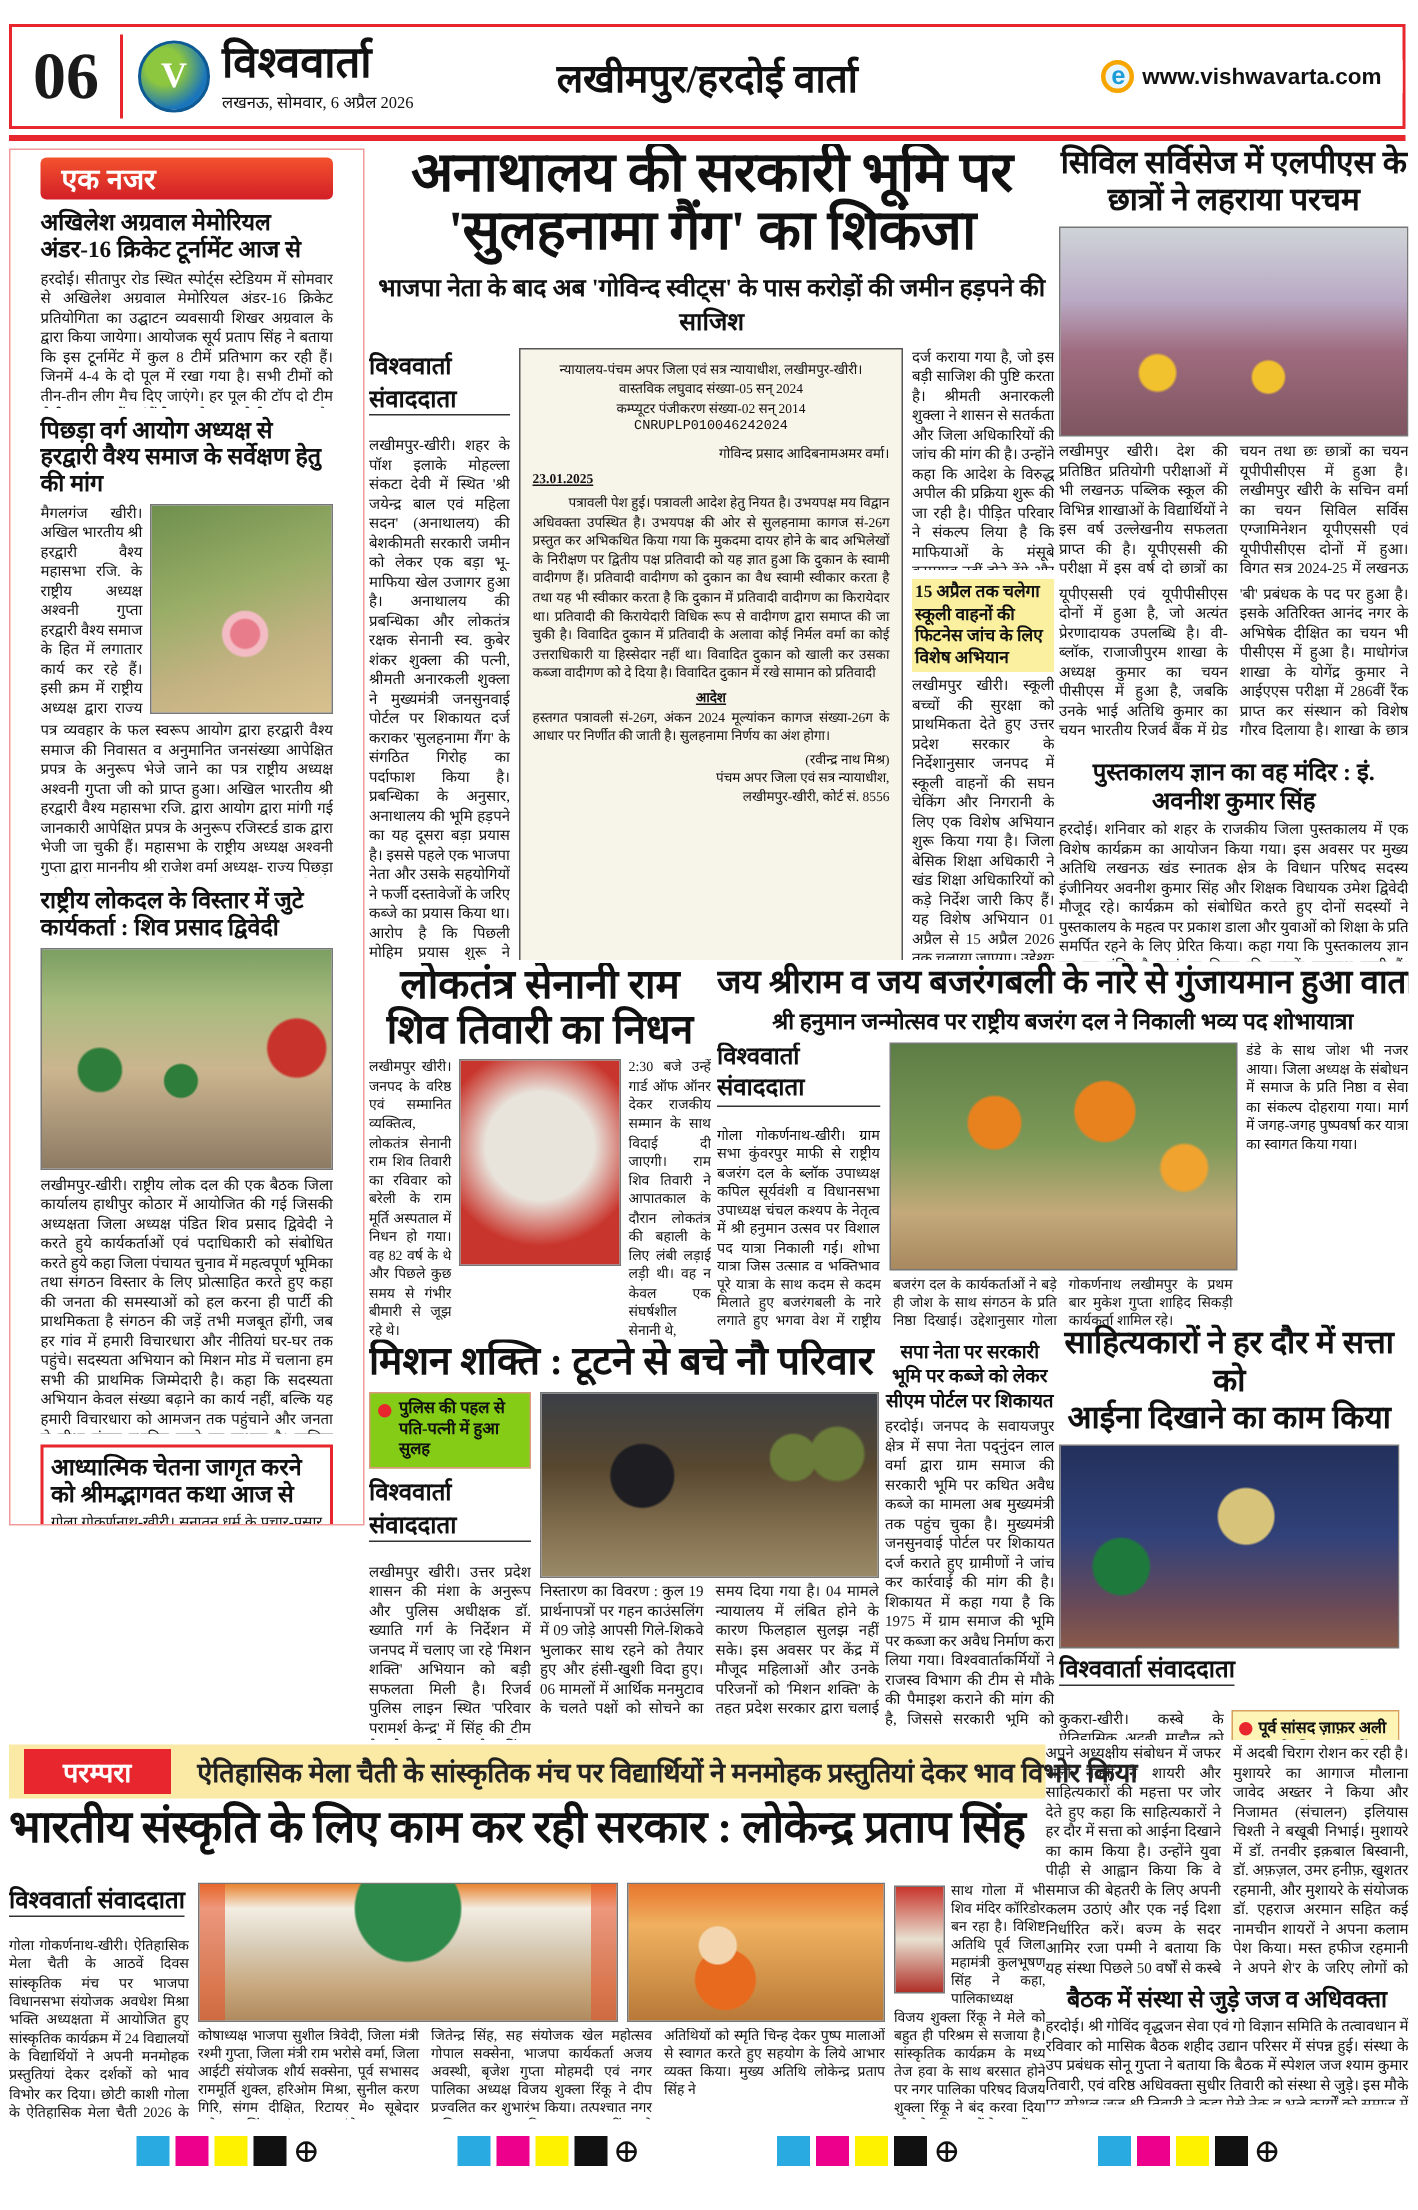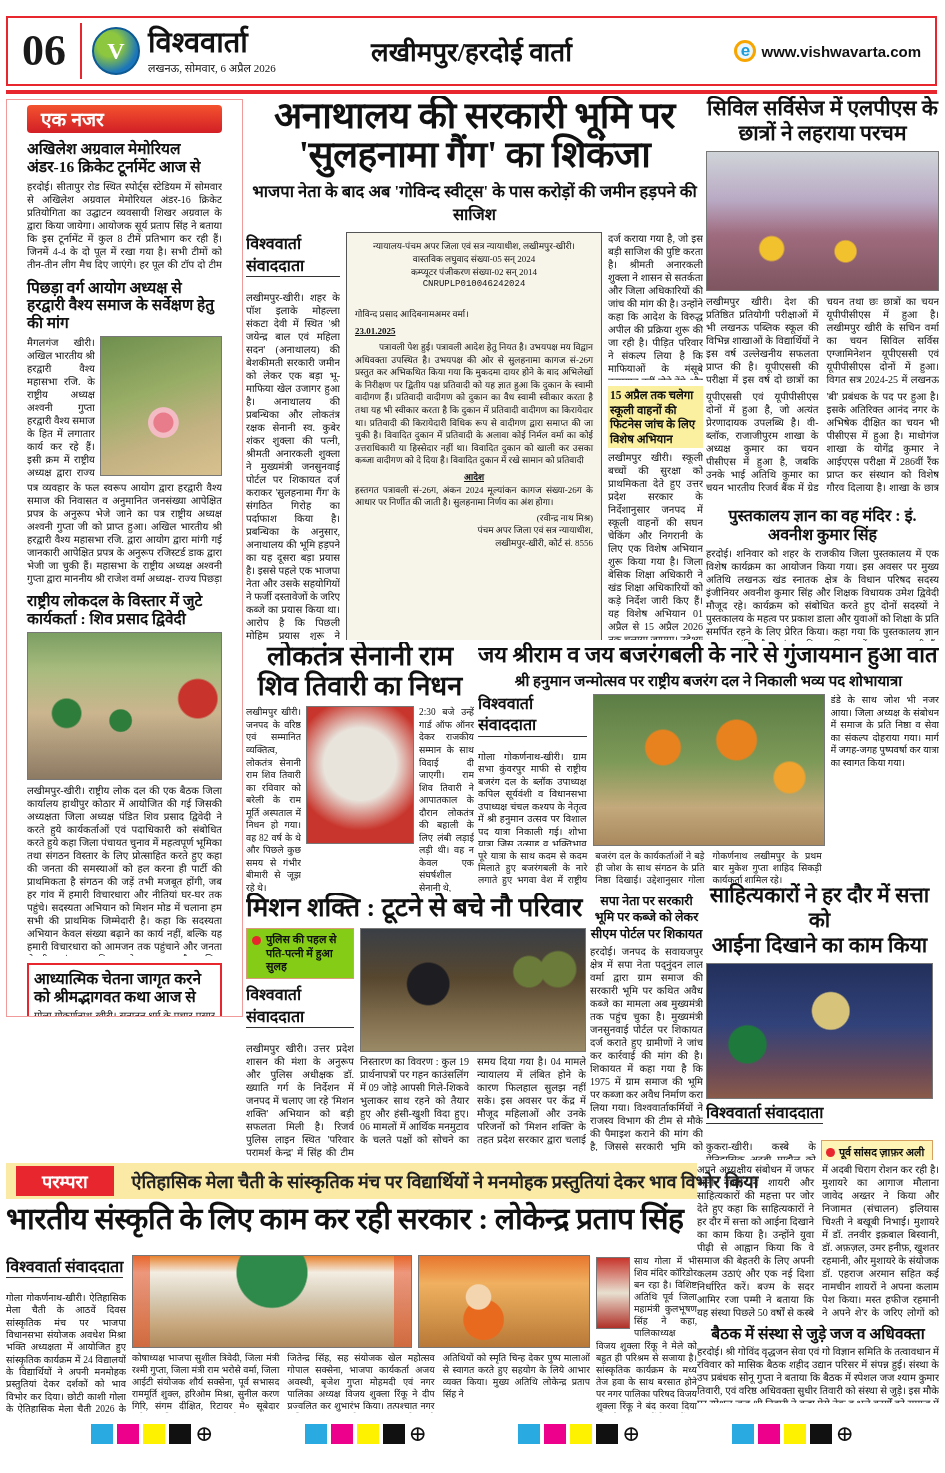--- a/index.html
+++ b/index.html
@@ -41,21 +41,21 @@
 
   
   #main-story { left:246px; top:96px; width:457px; height:544px; overflow:hidden; }
   #main-h1 { font-size:37px; text-align:center; line-height:1.06; letter-spacing:-0.5px; }
   #main-sub { font-size:16.5px; font-weight:bold; text-align:center; margin-top:5px; }
   #main-row { display:flex; gap:6px; margin-top:7px; height:414px; }
   #main-colL { width:94px; }
   #main-colR { width:95px; }
   #notice-doc { width:256px; border:1px solid #555; background:#f7f4ea; padding:7px 8px; font-size:9px; line-height:1.4; font-family:"Liberation Serif",serif; }
   .ndc { text-align:center; }
-  #notice-parties { display:flex; justify-content:flex-start; margin-top:17px; }
+  #notice-parties { display:flex; justify-content:flex-end; margin-top:5px; }
   #notice-date { font-weight:bold; text-decoration:underline; margin-top:5px; }
   #notice-order-label { text-align:center; font-weight:bold; text-decoration:underline; margin-top:4px; }
   #notice-sign { text-align:right; margin-top:3px; white-space:pre-line; }
   .fit-h { background:#fbf0a0; font-size:11.5px; font-weight:bold; line-height:1.25; padding:2px; margin:6px 0 3px; }
 
   
   #civil-block { left:706px; top:96px; width:233px; height:545px; overflow:hidden; }
   #civil-h { font-size:21px; text-align:center; line-height:1.2; }
   .ph-award { height:140px; margin-top:5px; background:linear-gradient(180deg,#cfd4d8 0%,#b9a9c4 35%,#9f6b7e 60%,#7e5560 100%); background-image:radial-gradient(circle at 28% 70%, #f2c12e 0 6%, rgba(0,0,0,0) 7%), radial-gradient(circle at 60% 72%, #f2c12e 0 6%, rgba(0,0,0,0) 7%), linear-gradient(180deg,#cfd4d8 0%,#b9a9c4 35%,#9f6b7e 60%,#7e5560 100%); }
   .twocol { columns:2; column-gap:8px; }

